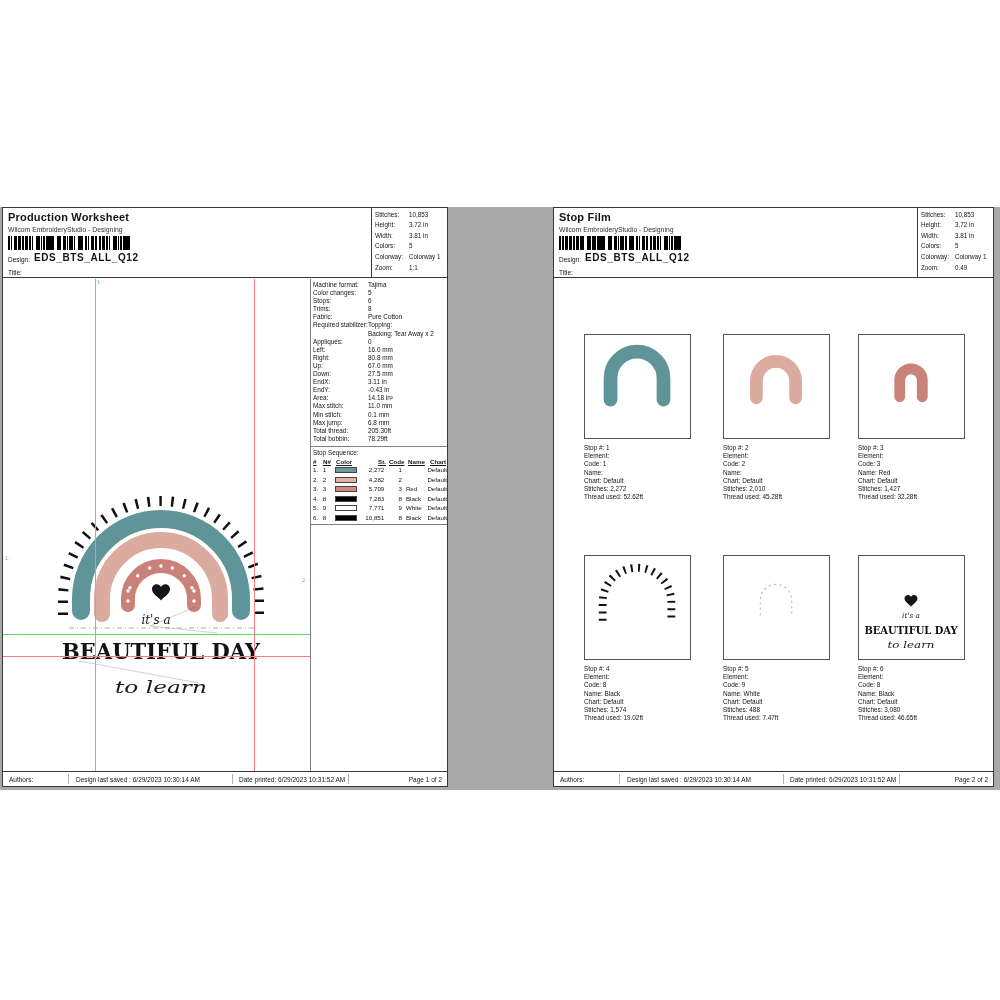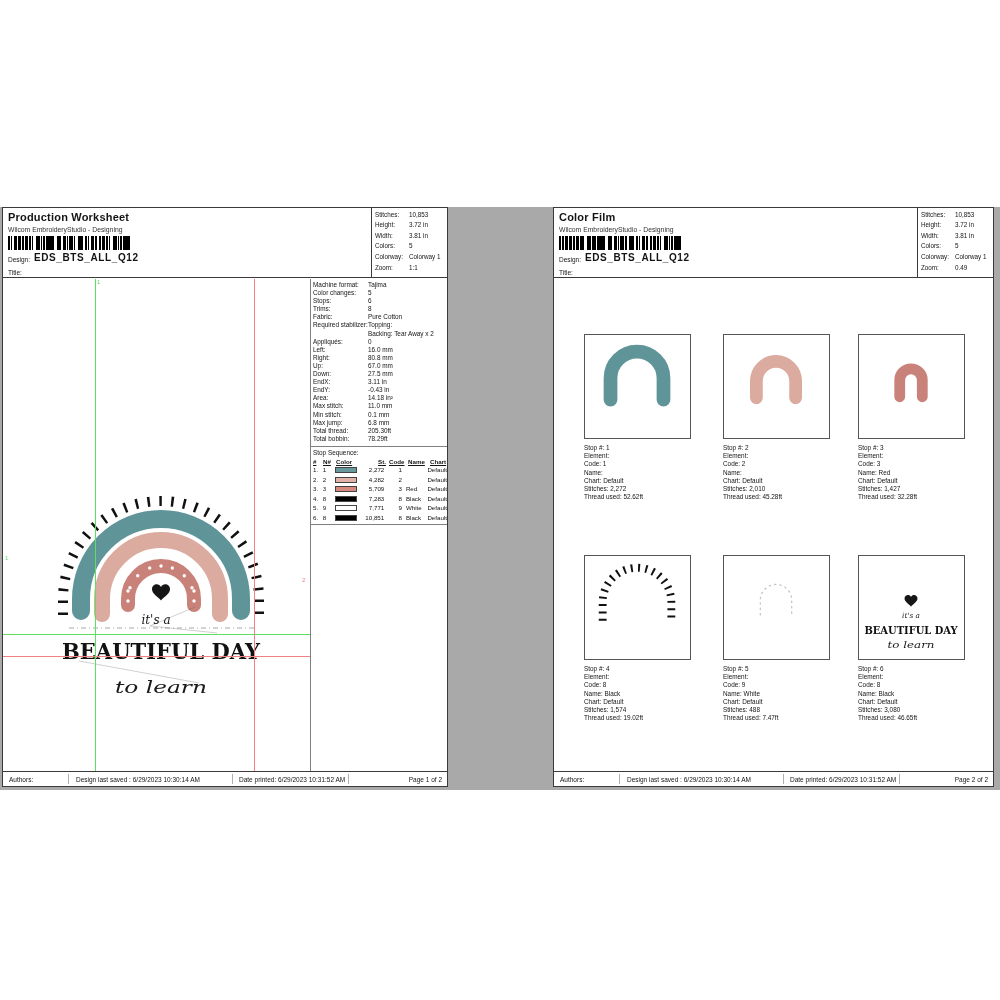--- a/index.html
+++ b/index.html
@@ -354,21 +354,21 @@
     <span class="f-printed">Date printed: 6/29/2023 10:31:52 AM</span>
     <span class="f-page">Page 1 of 2</span>
     <span class="fdiv fd1"></span>
     <span class="fdiv fd2"></span>
     <span class="fdiv fd3"></span>
   </div>
 </div>
 
 <div class="page page-right">
   <div class="hdr">
-    <div class="hdr-title">Color Film</div>
+    <div class="hdr-title">Stop Film</div>
     <div class="hdr-sub">Wilcom EmbroideryStudio - Designing</div>
     <div class="barcode"></div>
     <div class="design-label">Design:</div>
     <div class="design-name">EDS_BTS_ALL_Q12</div>
     <div class="title-label">Title:</div>
     <div class="infobox">
 
         <div class="ib-row">
           <span class="ib-label">Stitches:</span>
           <span class="ib-value">10,853</span>

